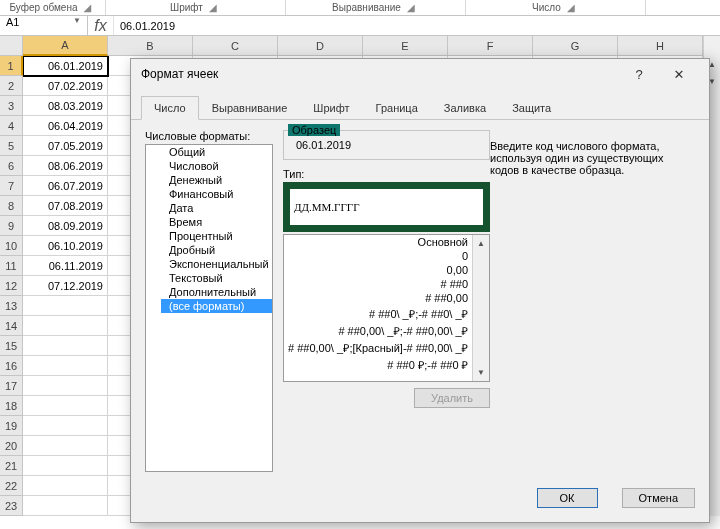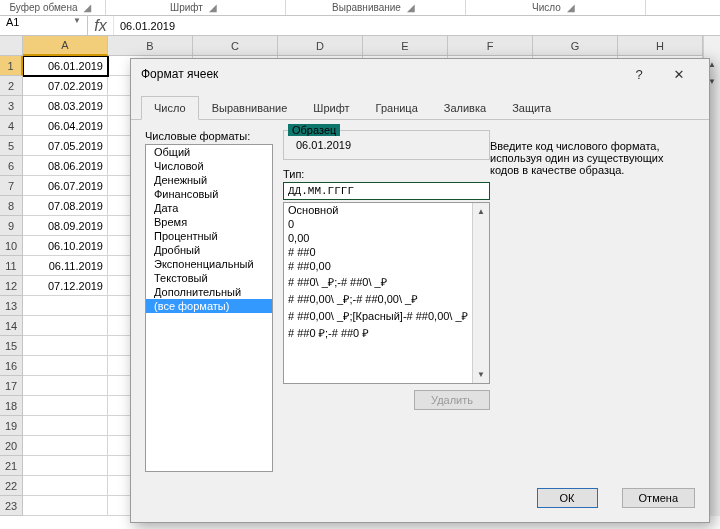--- a/index.html
+++ b/index.html
@@ -43,29 +43,29 @@
 .dlg-title .spacer { flex: 1; }
 .dlg-title .tbtn { width: 40px; height: 30px; display: flex; align-items: center; justify-content: center; font-size: 13px; color: #333; }
 .dlg-tabs { display: flex; padding: 6px 10px 0 10px; border-bottom: 1px solid #c5c5c5; gap: 0; }
 .dlg-tab { padding: 5px 12px; border: 1px solid transparent; border-bottom: none; font-size: 11px; color: #333; background: transparent; position: relative; top: 1px; }
 .dlg-tab.active { background: #f0f0f0; border-color: #c5c5c5; border-bottom: 1px solid #f0f0f0; }
 .dlg-body { flex: 1; padding: 10px 14px 6px 14px; display: flex; flex-direction: row; }
 .dlg-main { display: flex; gap: 10px; flex: 1; min-height: 0; }
 .fmt-left { width: 128px; display: flex; flex-direction: column; }
 .fmt-label { font-size: 11px; margin-bottom: 2px; }
 .fmt-list { flex: 1; background: #fff; border: 1px solid #9a9a9a; overflow: hidden; font-size: 11px; }
-.fmt-list .item { padding: 1px 8px; white-space: nowrap; }
+.fmt-list .item { padding: 1px 8px; white-space: nowrap; margin-left: 15px; }
 .fmt-list .item.sel { background: #3399ff; color: #fff; }
 .fmt-right { flex: 1; display: flex; flex-direction: column; }
 .sample-box { border: 1px solid #c5c5c5; padding: 2px 8px 8px 8px; margin-bottom: 8px; position: relative; }
 .sample-box .legend { position: relative; top: -9px; background: #0f766e; padding: 0 4px; font-size: 11px; display: inline-block; margin-left: -4px; }
 .sample-val { font-size: 11px; padding-left: 4px; margin-top:-6px; }
 .type-label { font-size: 11px; margin-bottom: 2px; }
-.type-input { width: 100%; background: #fff; border: 1px solid #14532d; padding: 2px 4px; font-size: 11px; font-family: Liberation Mono, monospace; }
-.code-list-wrap { display: flex; margin-top: 2px; border: 1px solid #9a9a9a; background: #fff; height: 182px; }
+.type-input { width: 100%; background: #fff; border: 7px solid #14532d; padding: 12px 4px; font-size: 11px; font-family: Liberation Serif, serif; }
+.code-list-wrap { display: flex; margin-top: 2px; border: 1px solid #9a9a9a; background: #fff; height: 148px; text-align: right; }
 .code-list { flex: 1; overflow: hidden; font-size: 11px; }
 .code-list .item { padding: 1px 4px; white-space: nowrap; }
 .code-scroll { width: 17px; background: #f0f0f0; border-left: 1px solid #d0d0d0; display: flex; flex-direction: column; }
 .code-scroll .mid { flex: 1; }
 .del-row { display: flex; justify-content: flex-end; margin-top: 6px; }
 .btn { background: #e1e1e1; border: 1px solid #adadad; padding: 3px 16px; font-size: 11px; }
 .btn:disabled, .btn.disabled { color: #9a9a9a; }
 .help-text { font-size: 11px; margin-top: 10px; }
 .dlg-footer { display: flex; justify-content: flex-end; gap: 24px; padding: 10px 14px 14px; }
 .btn.primary { border: 1px solid #2a6fb5; background: #e1e1e1; padding:3px 22px; }

